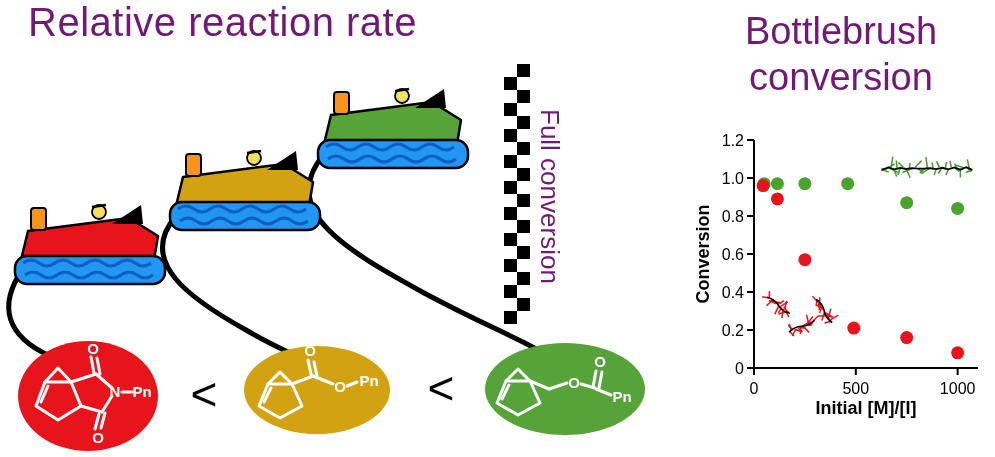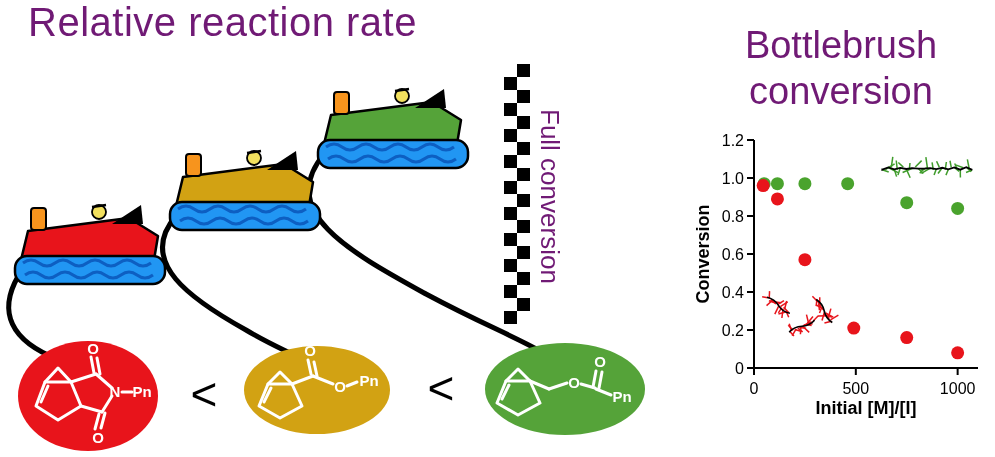--- a/index.html
+++ b/index.html
@@ -1,21 +1,21 @@
 <!DOCTYPE html>
 <html><head>
 <meta charset="utf-8">
 <style>
   html,body{margin:0;padding:0;background:#fff;}
   .stage{position:relative;width:995px;height:457px;background:#fff;overflow:hidden;
          font-family:"Liberation Sans",sans-serif;color:#701a75;}
   .left-title{position:absolute;left:28px;top:0px;margin:0;font-size:40px;font-weight:400;
               letter-spacing:0.5px;white-space:nowrap;}
   .right-title{position:absolute;left:690px;top:8px;width:302px;text-align:center;
-               font-size:38px;line-height:1.22;margin-top:14px;}
+               font-size:38px;line-height:1.22;}
   .checker{position:absolute;left:504px;top:64px;width:26px;height:260px;
            background-image:repeating-conic-gradient(#000 0% 25%,#fff 0% 50%);
            background-size:26px 26px;}
   .finish-label{position:absolute;left:534px;top:70px;height:252px;display:flex;
                 align-items:center;justify-content:center;writing-mode:vertical-rl;
                 font-size:26px;white-space:nowrap;}
   svg{font-family:"Liberation Sans",sans-serif;}
   .race-svg{position:absolute;left:0;top:0;}
   .chart-svg{position:absolute;left:692px;top:126px;}
 </style>

